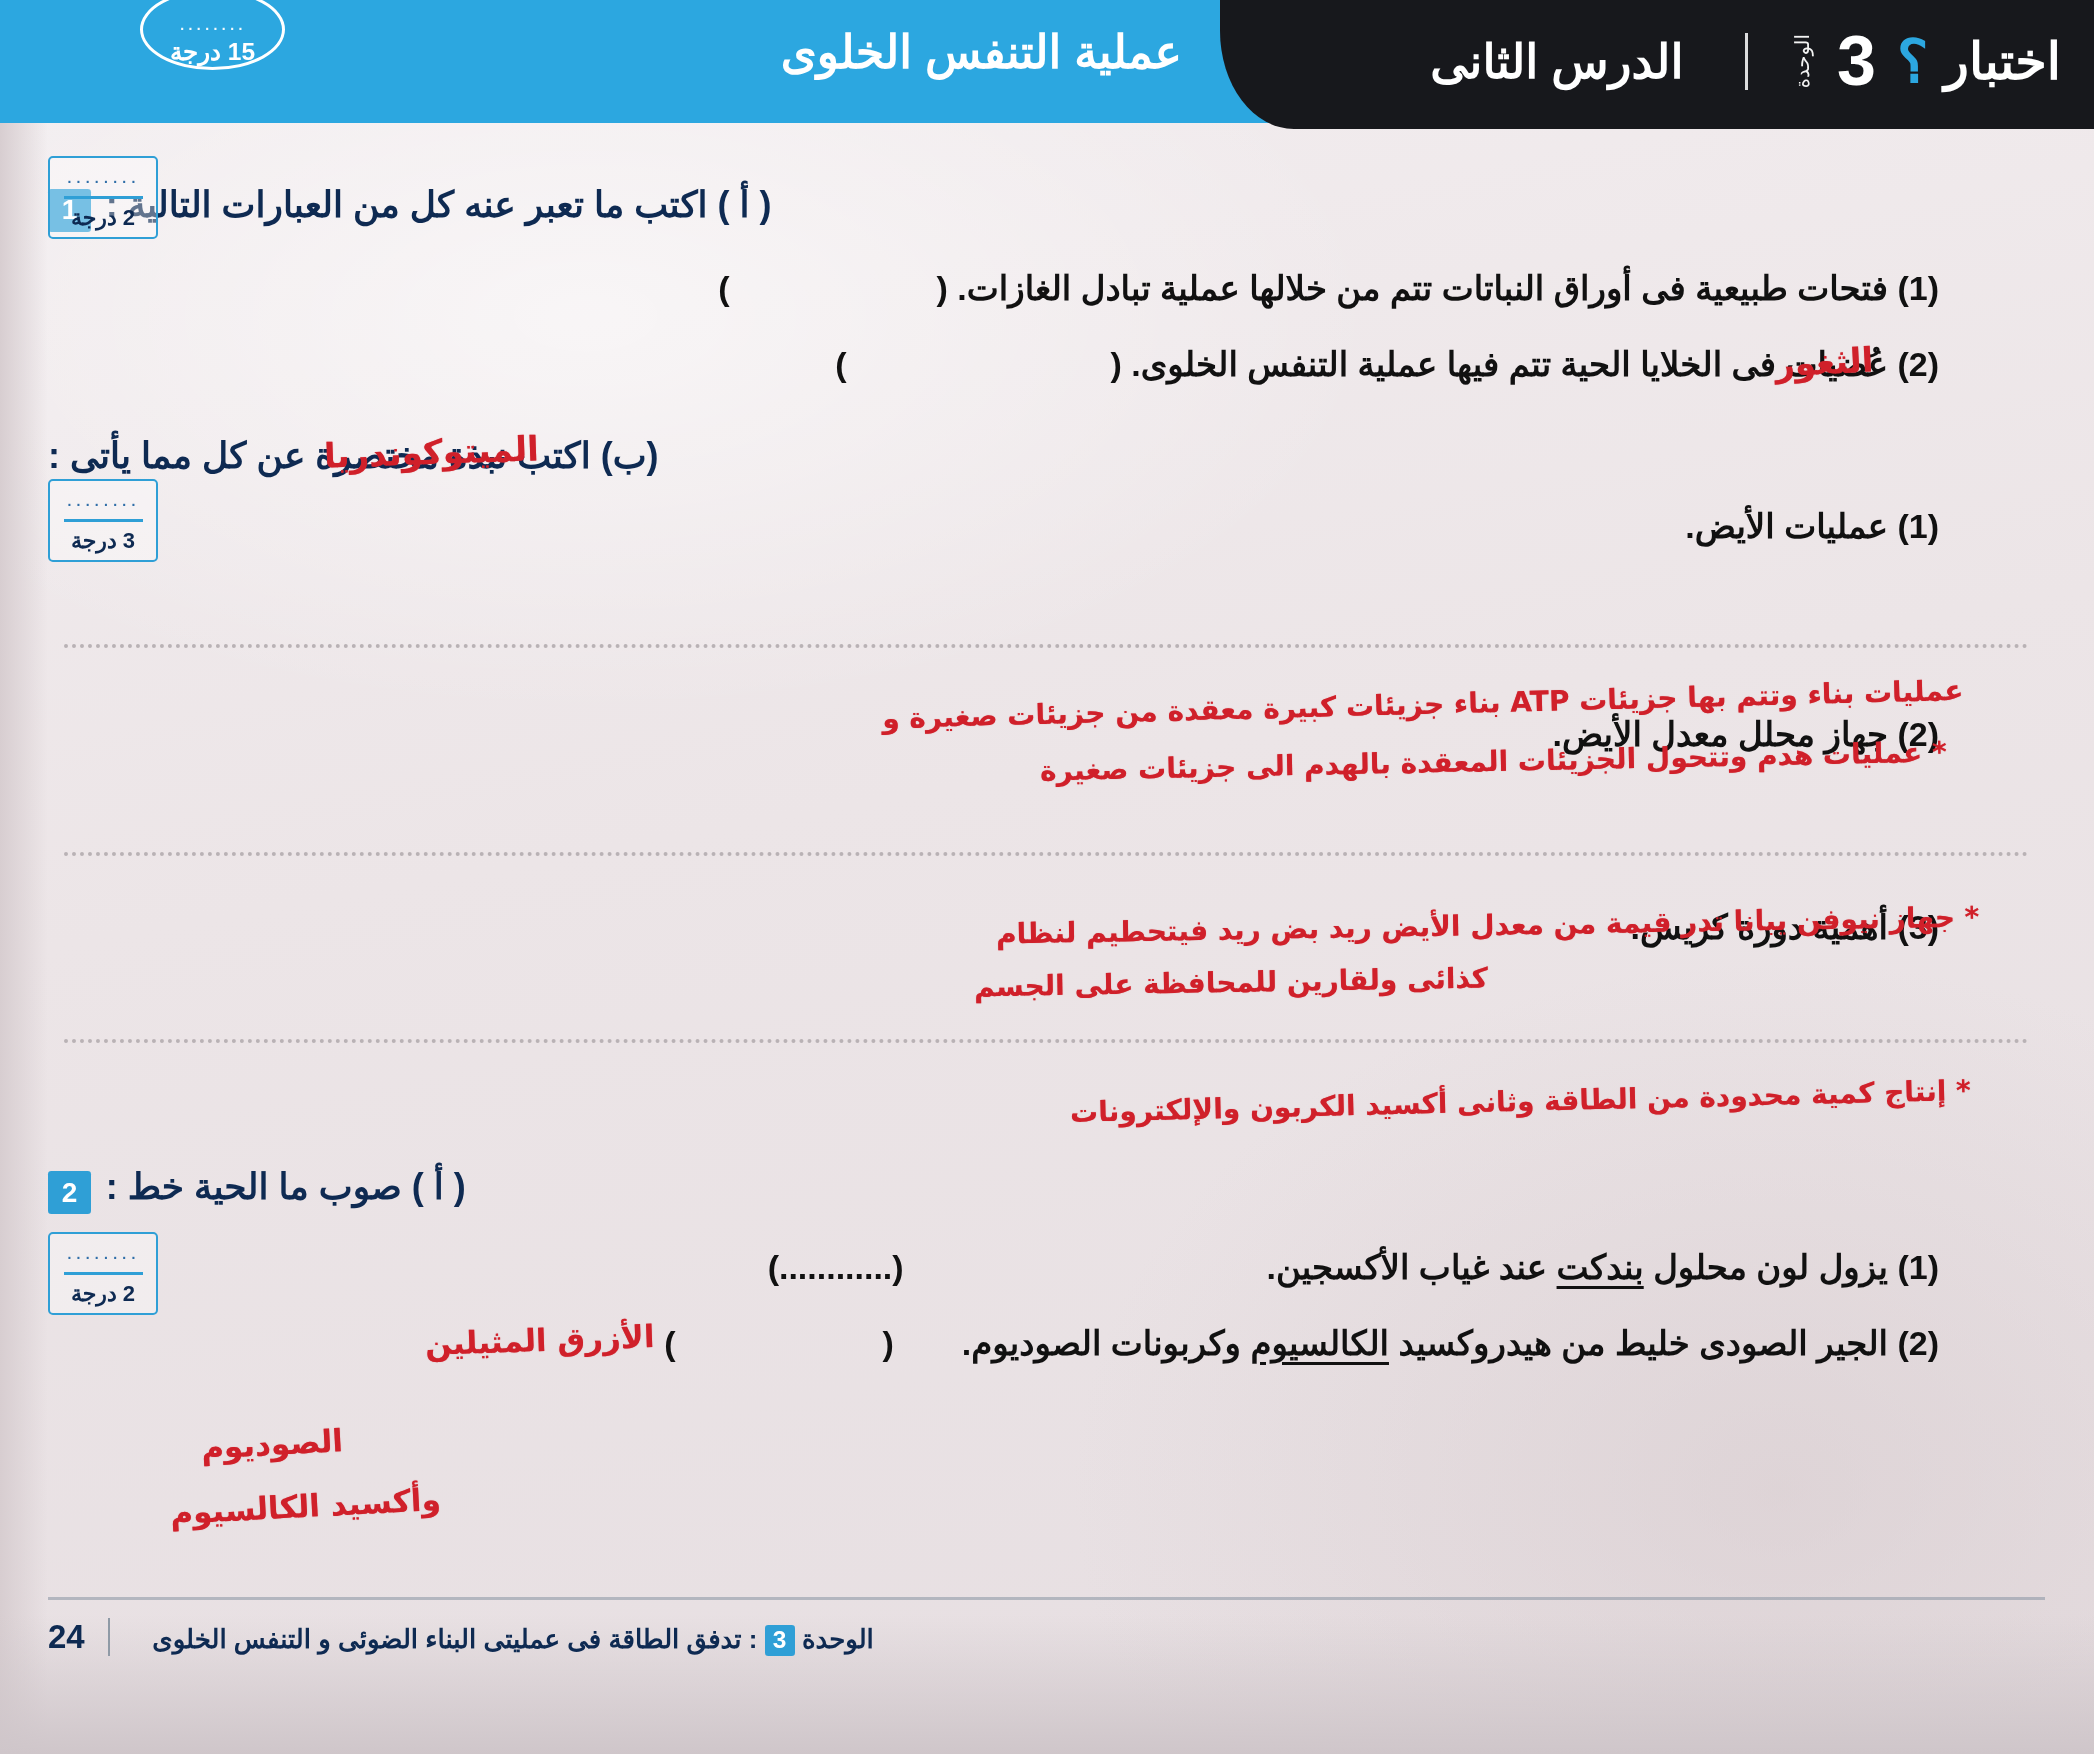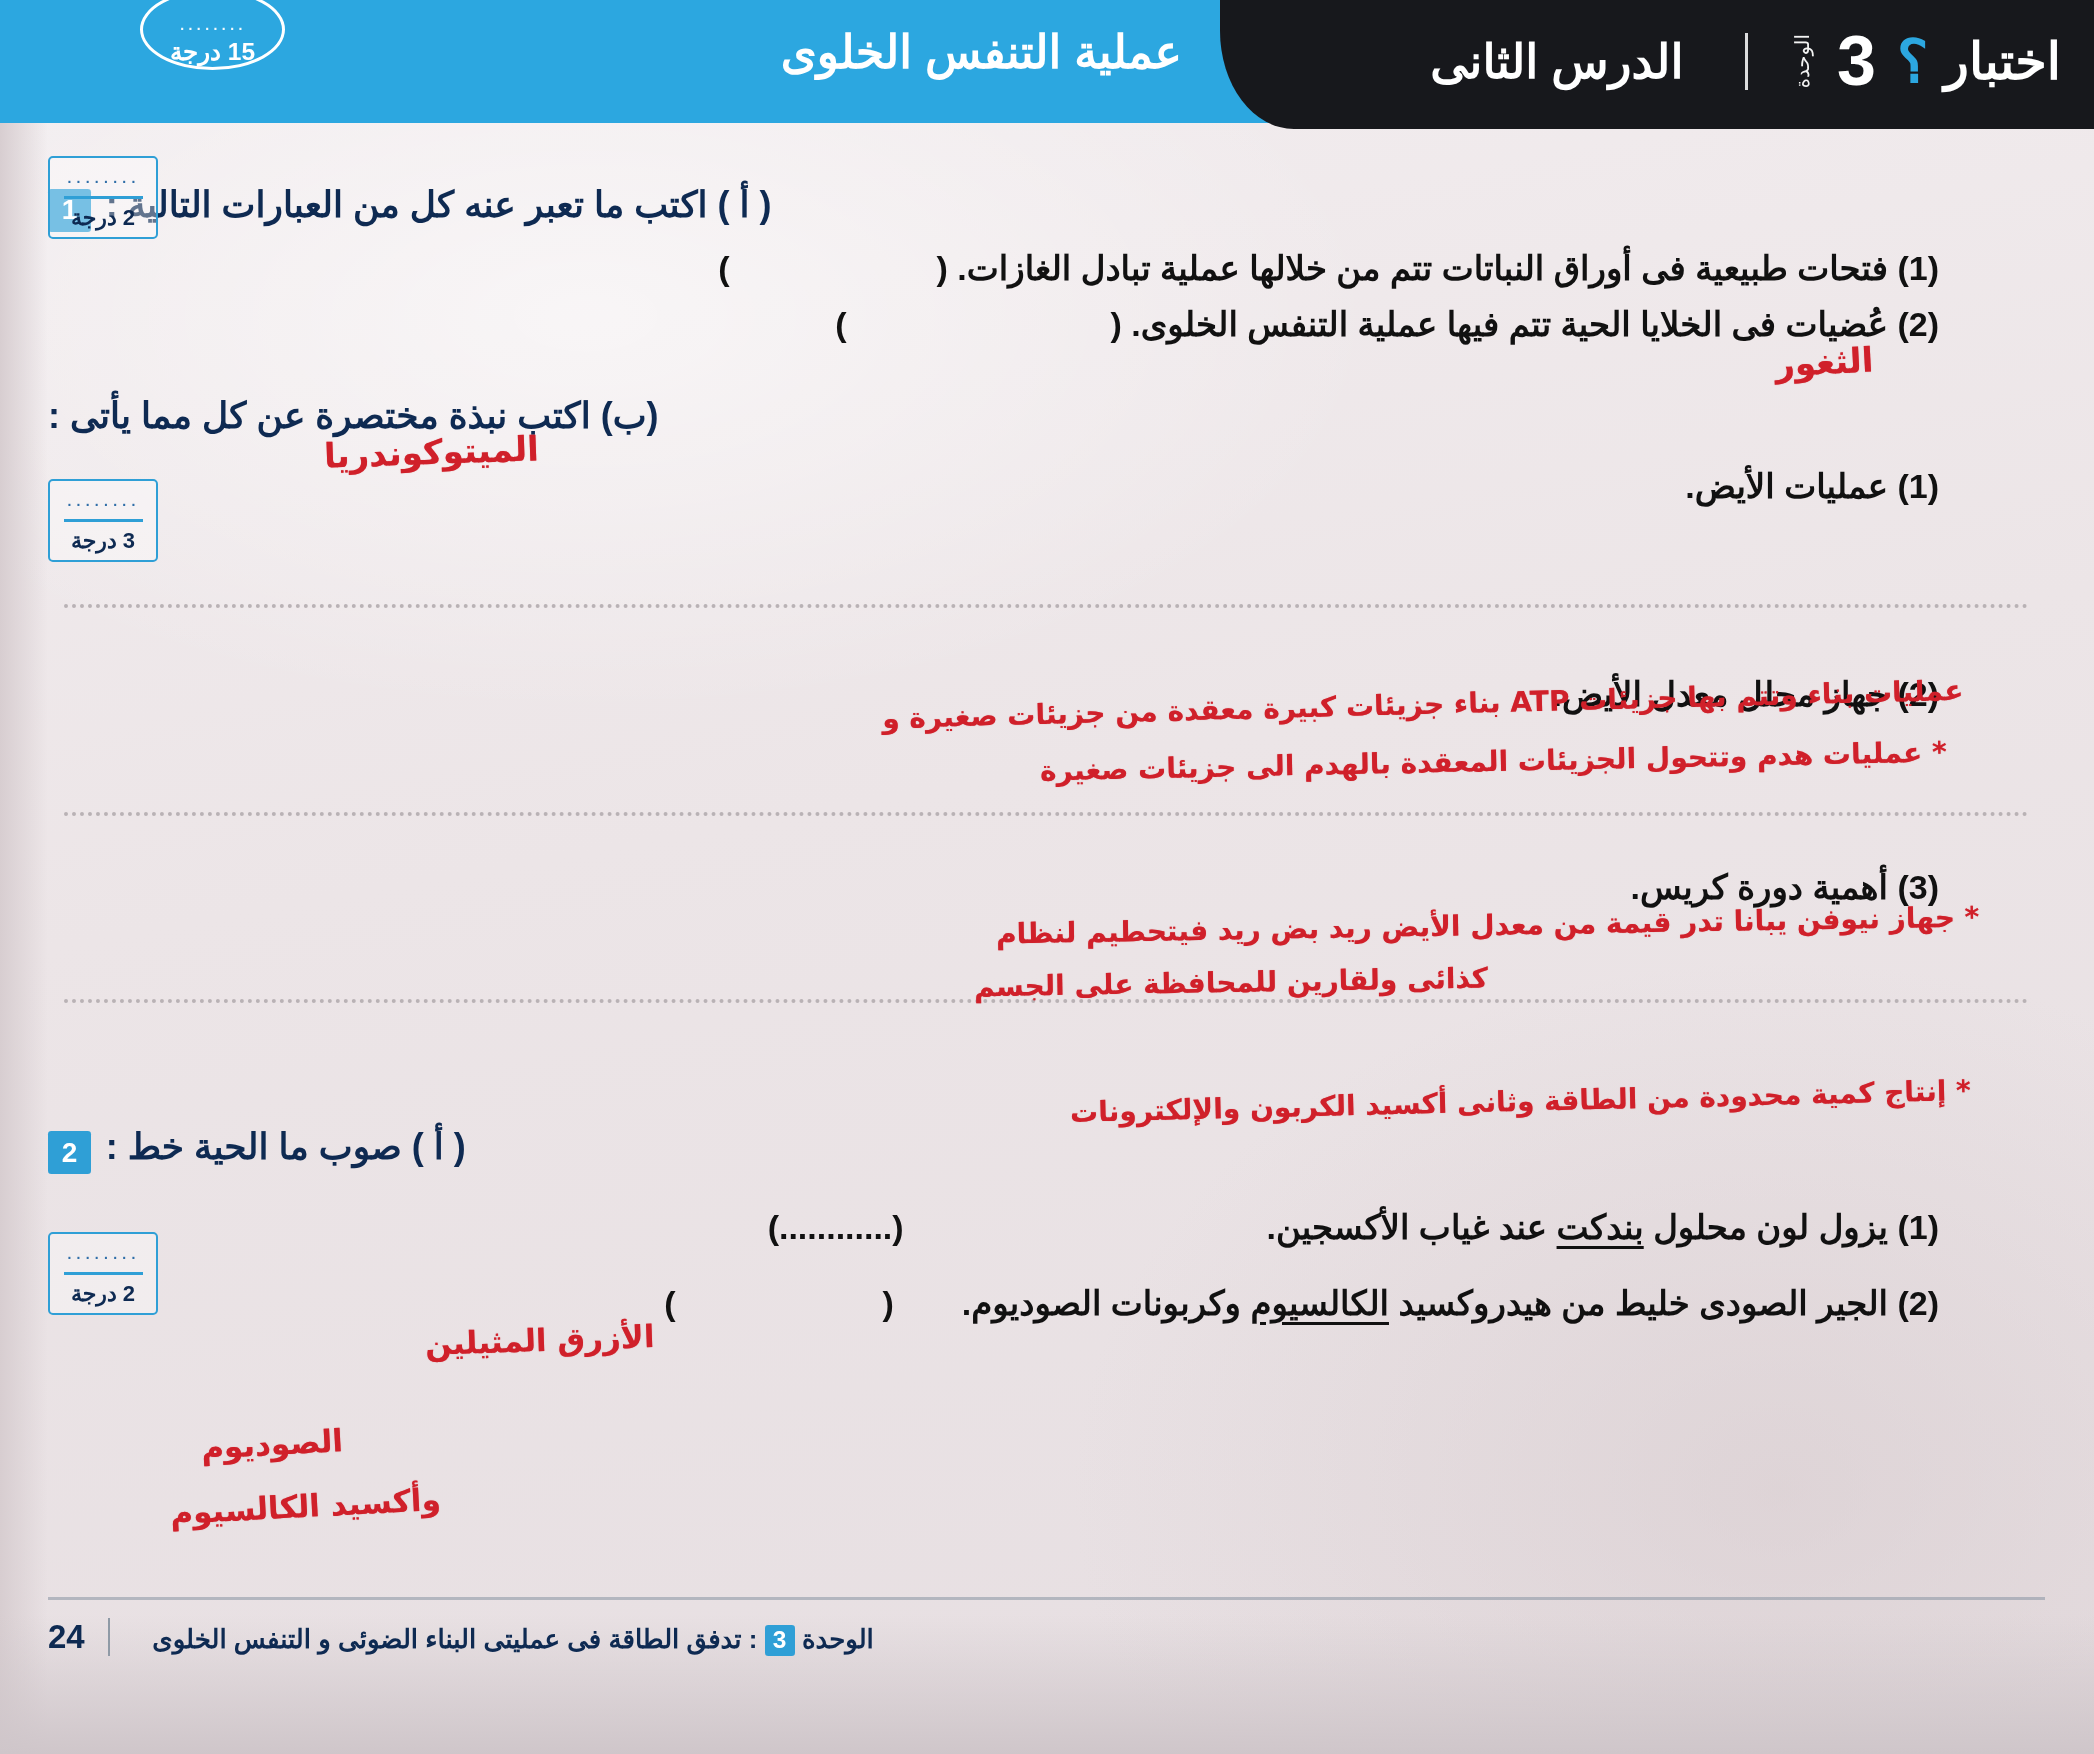--- a/index.html
+++ b/index.html
@@ -187,21 +187,21 @@
     font-size: 36px;
     font-weight: bold;
     color: #0e2a52;
     direction: rtl;
   }
   .sub {
     font-size: 34px;
     color: #111;
     direction: rtl;
     text-align: right;
-    margin-top: 16px;
+    margin-top: 36px;
     padding-right: 106px;
     font-weight: 600;
   }
   .mark-box {
     position: absolute;
     width: 106px;
     height: 79px;
     border: 2.5px solid #2f9fd6;
     border-radius: 4.9px;
     display: flex;

